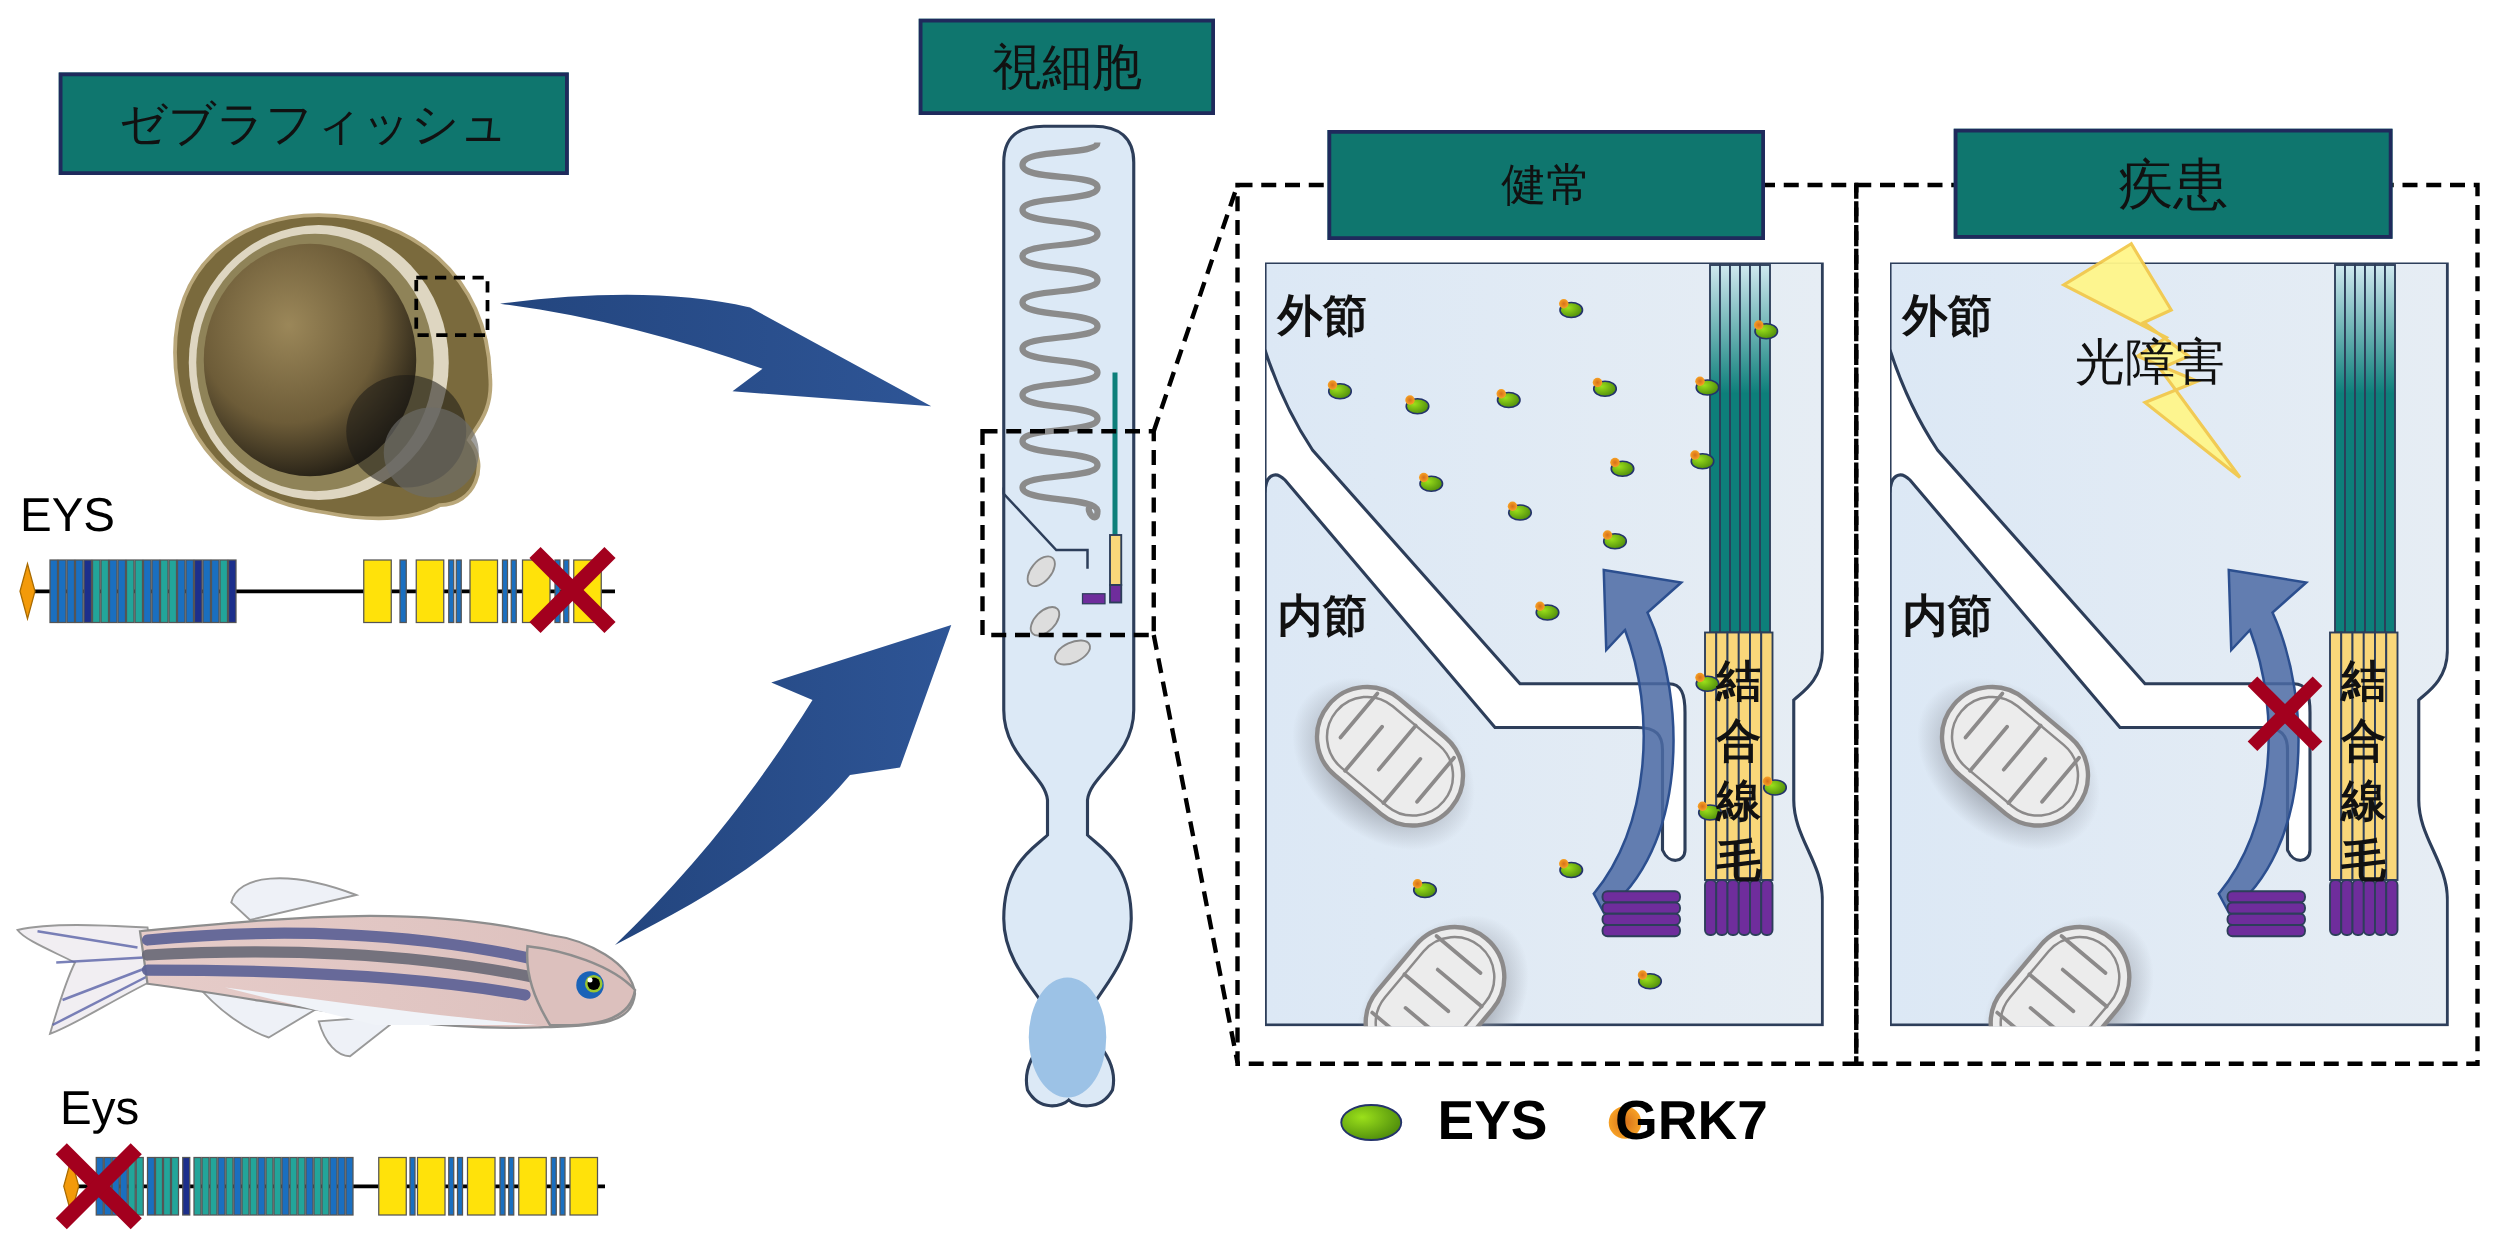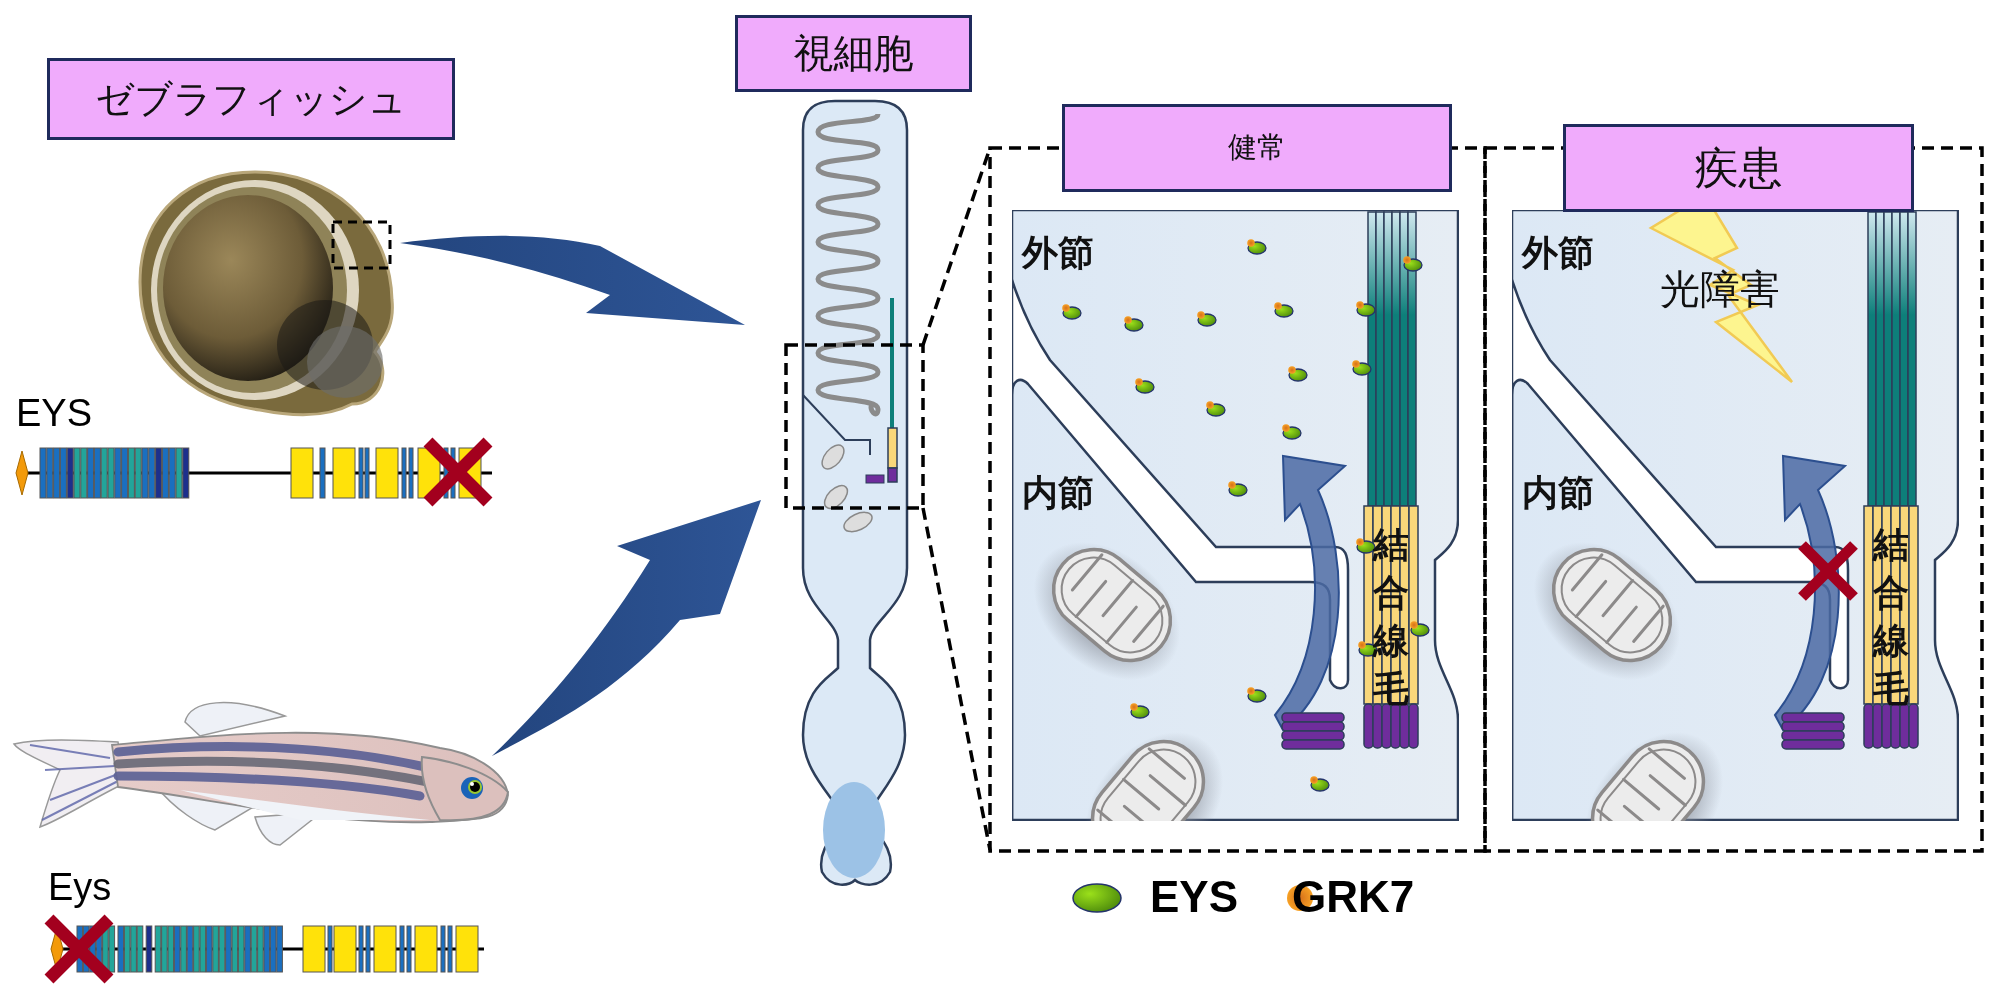--- a/index.html
+++ b/index.html
@@ -1,18 +1,18 @@
 <!DOCTYPE html>
 <html><head>
 <meta charset="utf-8">
 <style>
   html,body{margin:0;padding:0;background:#ffffff;}
   body{width:2000px;height:1003px;position:relative;overflow:hidden;font-family:"DejaVu Sans",sans-serif;}
   #stage{position:absolute;left:0;top:0;width:2000px;height:1003px;}
-  .lbl{position:absolute;box-sizing:border-box;border:3px solid #1f2a5c;background:#f0abfc;display:flex;align-items:center;justify-content:center;color:#111;font-family:"DejaVu Sans",sans-serif;}
+  .lbl{position:absolute;box-sizing:border-box;border:3px solid #1f2a5c;background:#0f766e;display:flex;align-items:center;justify-content:center;color:#111;font-family:"DejaVu Sans",sans-serif;}
   .gene-name{position:absolute;font-family:"Liberation Sans",sans-serif;color:#000;font-size:38px;}
   .legend-text{position:absolute;font-family:"Liberation Sans",sans-serif;font-weight:bold;font-size:44px;color:#000;}
   .panel-text{font-family:"DejaVu Sans",sans-serif;font-weight:bold;fill:#111;}
 </style>
 </head>
 <body>
 
 <div id="stage">
   <svg id="art" width="2000" height="1003" viewBox="0 0 2000 1003" xmlns="http://www.w3.org/2000/svg">
     <defs>
@@ -483,21 +483,21 @@
 
     <g>
       <ellipse cx="1097" cy="898" rx="24" ry="14" fill="url(#eysGrad)" stroke="#24336b" stroke-width="1.5"></ellipse>
       <circle cx="1300" cy="898" r="13" fill="url(#grkGrad)"></circle>
     </g>
   </svg>
 
   
   <div class="lbl" style="left:47px;top:58px;width:408px;height:82px;font-size:38px;">ゼブラフィッシュ</div>
   <div class="lbl" style="left:735px;top:15px;width:237px;height:77px;font-size:40px;">視細胞</div>
-  <div class="lbl" style="left:1062px;top:104px;width:390px;height:88px;font-size:29px;">健常</div>
-  <div class="lbl" style="left:1563px;top:103px;width:351px;height:88px;font-size:44px;margin-top:21px;">疾患</div>
+  <div class="lbl" style="left:1062px;top:104px;width:350px;height:88px;font-size:36px;">健常</div>
+  <div class="lbl" style="left:1563px;top:103px;width:351px;height:88px;font-size:44px;">疾患</div>
 
   <div class="gene-name" style="left:16px;top:392px;">EYS</div>
   <div class="gene-name" style="left:48px;top:866px;">Eys</div>
 
   <div class="legend-text" style="left:1150px;top:872px;">EYS</div>
   <div class="legend-text" style="left:1292px;top:872px;">GRK7</div>
 </div>
 
 </body></html>

